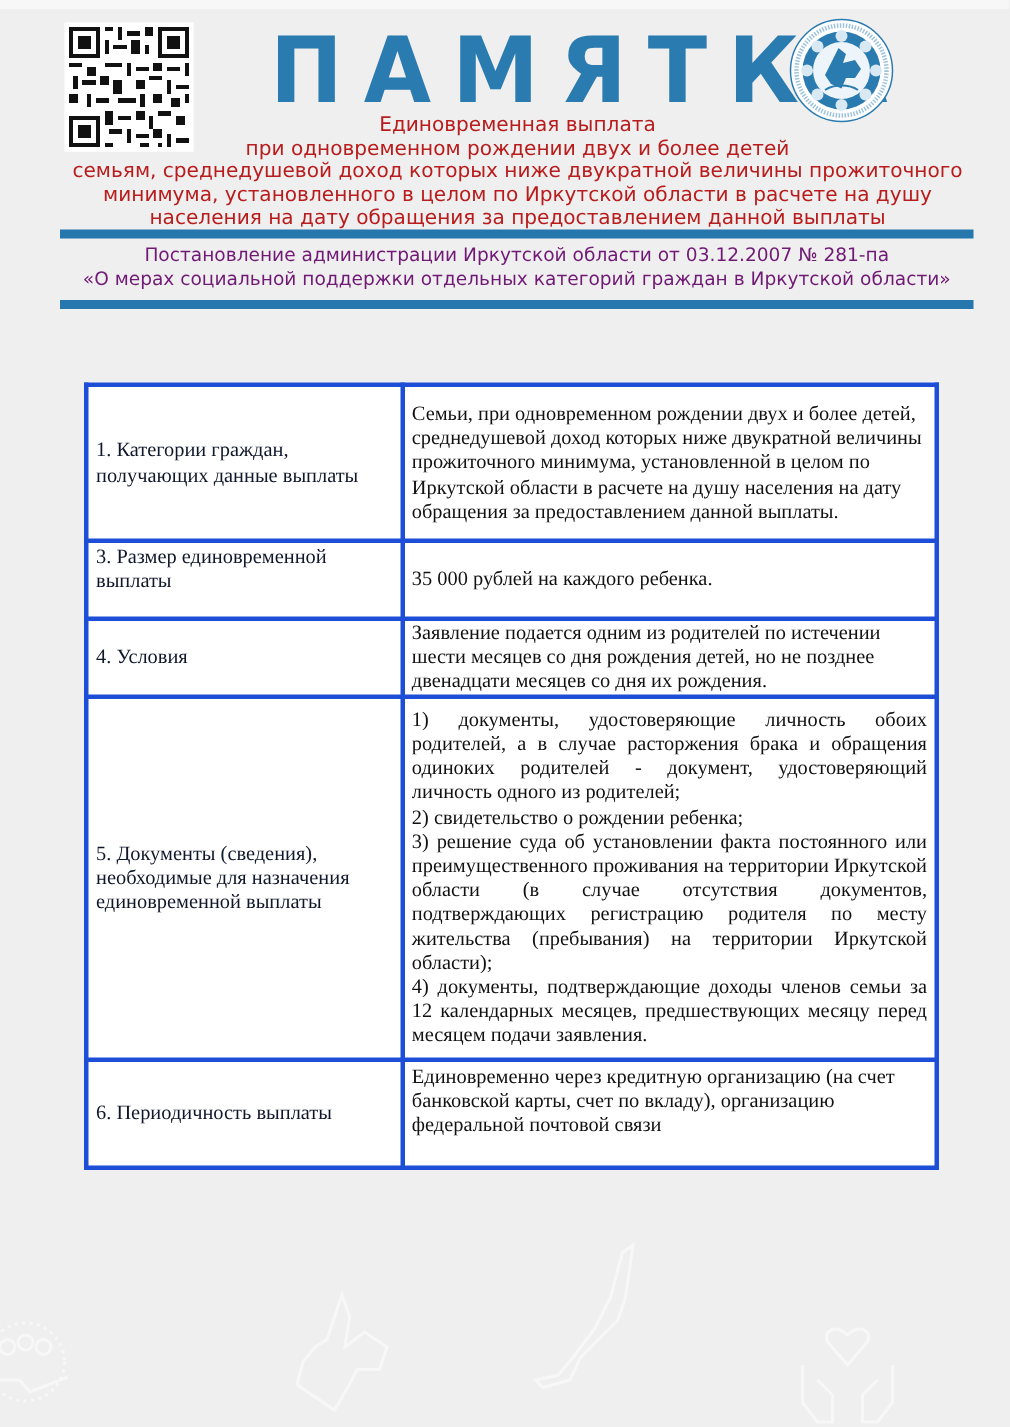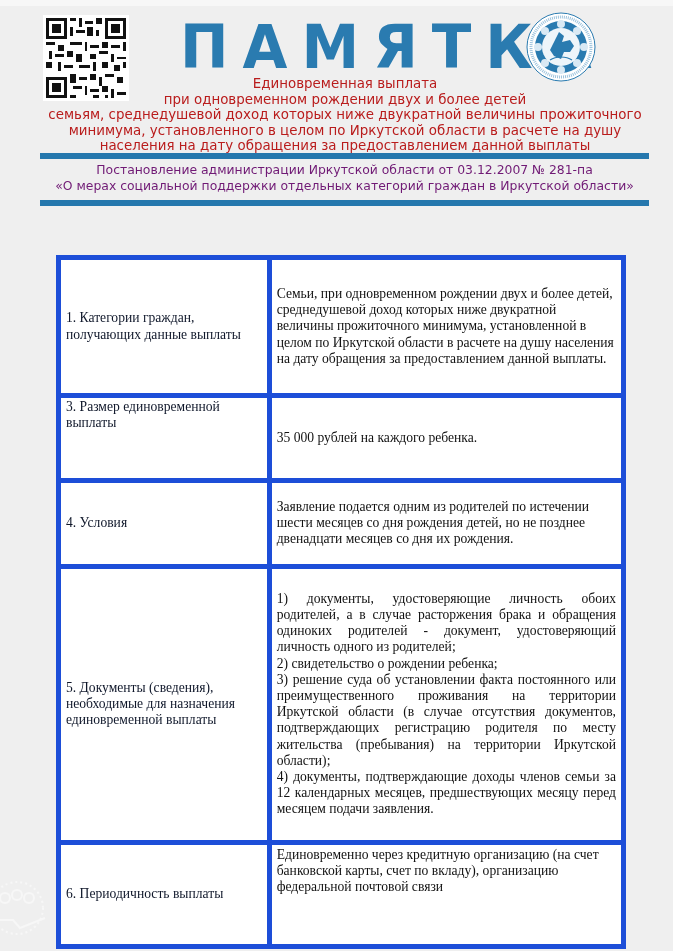--- a/index.html
+++ b/index.html
@@ -35,21 +35,21 @@
       position: absolute; left: 40px; top: 162px; width: 609px;
       text-align: center; color: #701a75;
       font-family: "DejaVu Sans", sans-serif; font-size: 12.4px; line-height: 16px;
     }
     .decree div { white-space: nowrap; }
     table.memo {
       position: absolute; left: 56px; top: 255px; width: 570px;
       border-collapse: collapse; background: #fff;
       font-family: "Liberation Serif", serif; font-size: 13.6px; line-height: 16.2px; color: #111;
     }
-    table.memo td { border: 5px solid #1d4ed8; padding: 16px 5px; vertical-align: middle; }
+    table.memo td { border: 3px solid #1d4ed8; padding: 0 5px; vertical-align: middle; }
     table.memo td.left { width: 200px; color: #0f172a; }
     table.memo td.right { width: 349px; }
     .just { text-align: justify; }
     .r1 td { height: 101px; }
     .r2 td { height: 33px; }
     .r3 td { height: 48px; }
     .r4 td { height: 48px; }
     .r5 td { height: 239px; }
     .r6 td { height: 67px; }
     .r3 td.left, .r6 td.right { vertical-align: top; }

